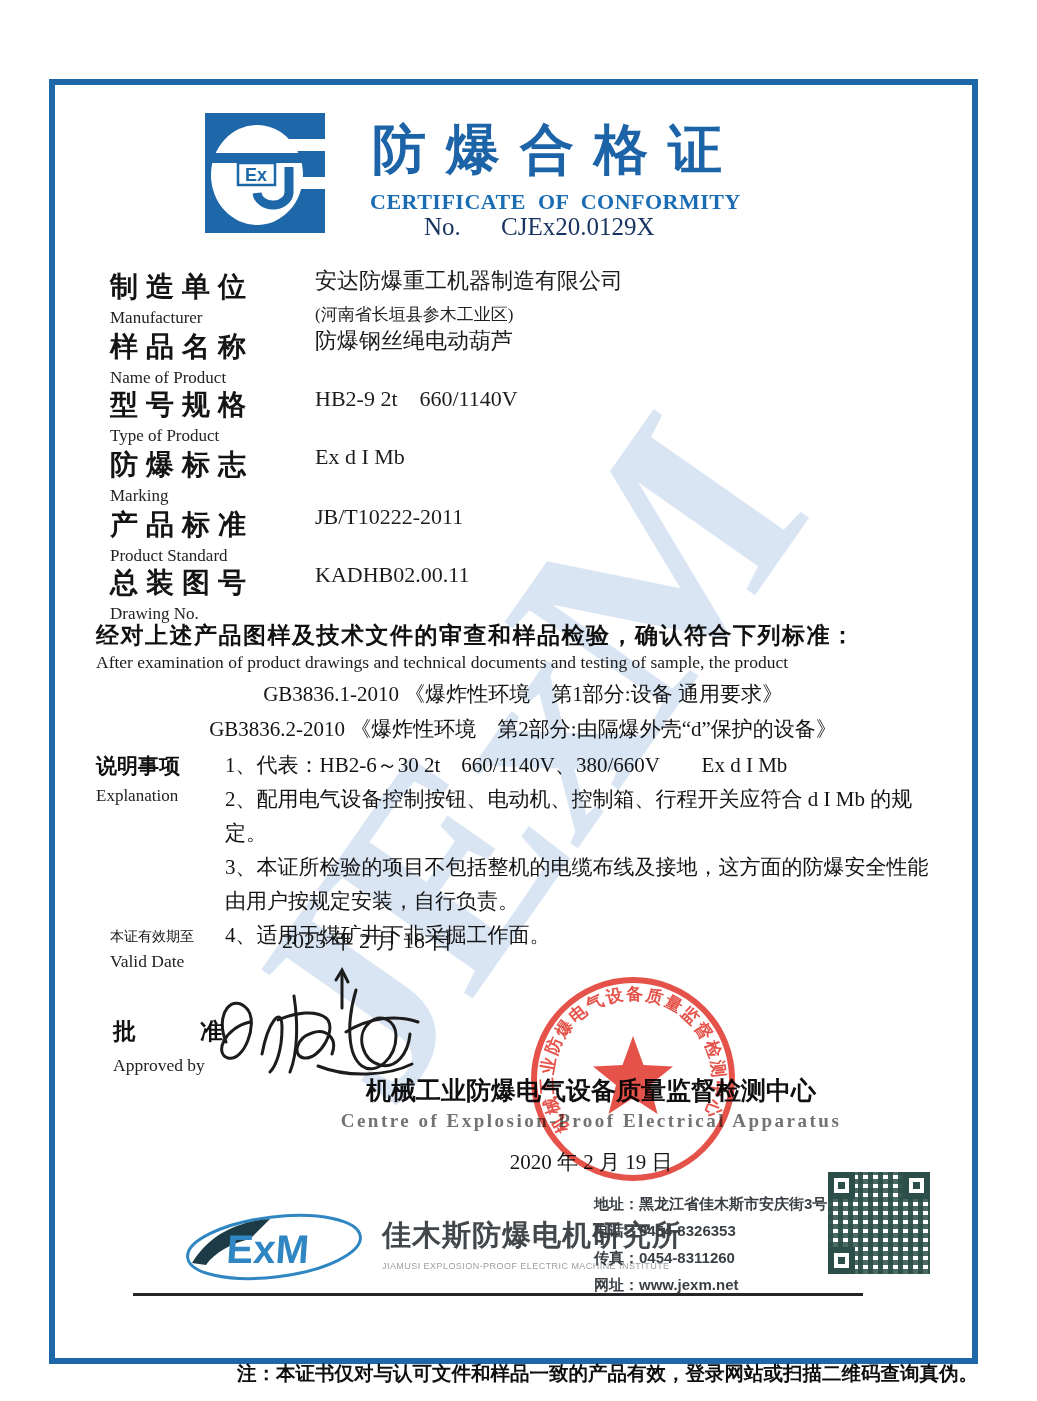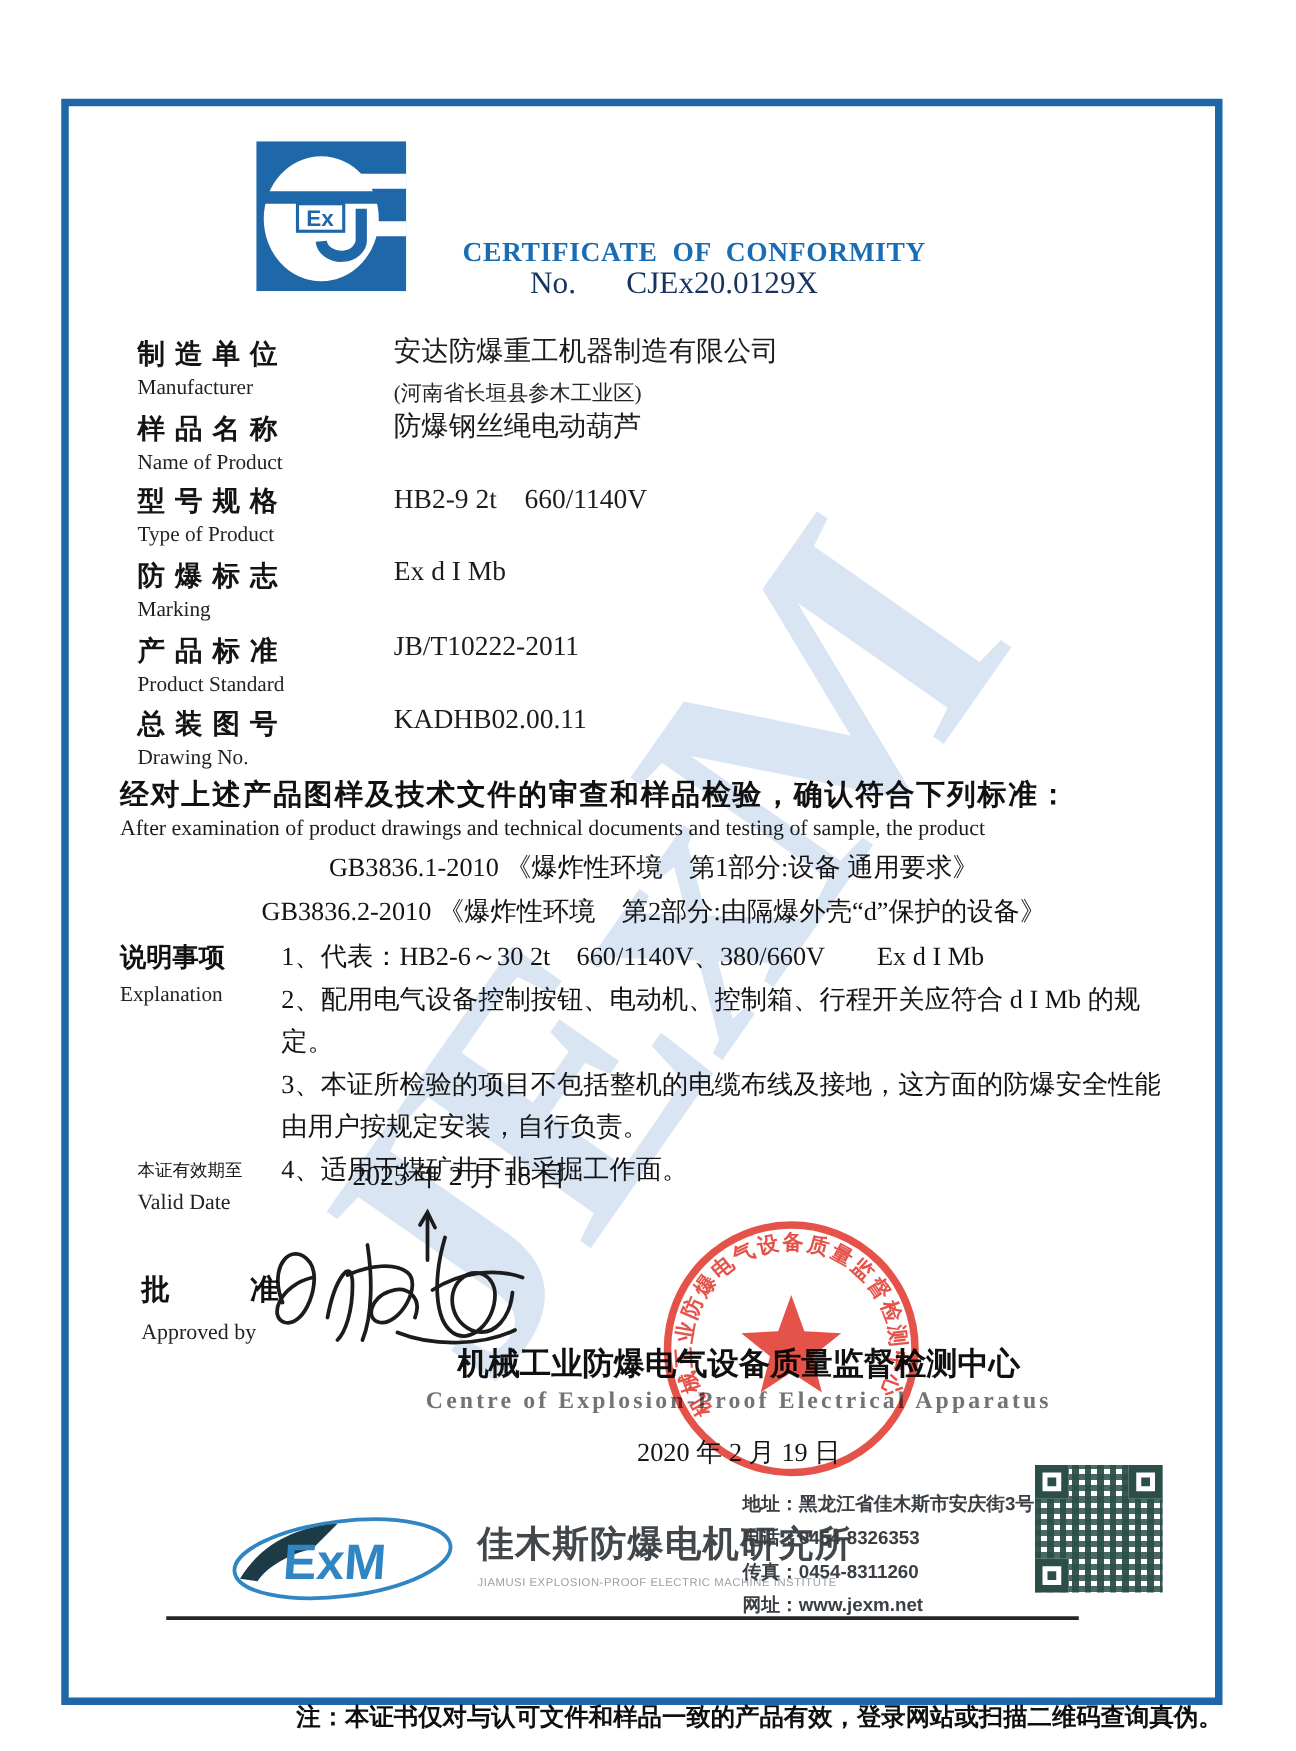--- a/index.html
+++ b/index.html
@@ -51,21 +51,21 @@
   }
   .cert-no {
     position: absolute; left: 424px; top: 213px;
     font-family: "Liberation Serif", serif;
     font-size: 25px; color: #17335f; white-space: nowrap;
   }
   .cert-no .no-val { margin-left: 34px; }
 
   
   .field { position: absolute; left: 110px; width: 840px; }
-  .fl-zh { font-size: 22px; font-weight: bold; letter-spacing: 8px; color: #141414; white-space: nowrap; }
+  .fl-zh { font-size: 28px; font-weight: bold; letter-spacing: 8px; color: #141414; white-space: nowrap; }
   .fl-en { font-family: "Liberation Serif", serif; font-size: 17px; color: #222; margin-top: 2px; white-space: nowrap; }
   .fv { position: absolute; left: 205px; top: -2px; }
   .fv-main { font-family: "Liberation Serif", serif; font-size: 22px; color: #1c1c1c; white-space: nowrap; }
   .fv-sub  { font-family: "Liberation Serif", serif; font-size: 17px; color: #222; margin-top: 7px; white-space: nowrap; }
 
   
   .standards { position: absolute; left: 96px; top: 620px; width: 810px; }
   .std-intro-zh { font-size: 23px; font-weight: bold; letter-spacing: 1.5px; color: #111; white-space: nowrap; }
   .std-intro-en { font-family: "Liberation Serif", serif; font-size: 17.5px; line-height: 22px; color: #1b1b1b; }
   .std-item { font-family: "Liberation Serif", serif; font-size: 21px; margin: 7px 0 0 44px; white-space: nowrap; color: #141414; text-align: center; }
@@ -136,20 +136,21 @@
       <rect width="120" height="120" fill="#1e67a8"></rect>
       <ellipse cx="52" cy="62" rx="46" ry="50" fill="#ffffff"></ellipse>
       <rect x="52" y="26" width="68" height="12" fill="#ffffff"></rect>
       <rect x="52" y="64" width="68" height="12" fill="#ffffff"></rect>
       <rect x="6" y="40" width="112" height="10" fill="#1e67a8"></rect>
       <path d="M84,54 v24 a16,13 0 0 1 -32,2" stroke="#1e67a8" stroke-width="9" fill="none"></path>
       <rect x="33" y="50" width="37" height="22" fill="#ffffff" stroke="#1e67a8" stroke-width="2.5"></rect>
       <text x="40" y="67.5" font-family="Liberation Sans, sans-serif" font-size="18" font-weight="bold" fill="#1e67a8">Ex</text>
     </svg>
 
+    <div class="cert-title">防爆合格证</div>
     <div class="cert-subtitle">CERTIFICATE OF CONFORMITY</div>
     <div class="cert-no">
       <span>No.</span>
       <span class="no-val">CJEx20.0129X</span>
     </div>
 
     <div class="field" style="top:268px">
       <div class="fl-zh">制造单位</div>
       <div class="fl-en">Manufacturer</div>
       <div class="fv">

